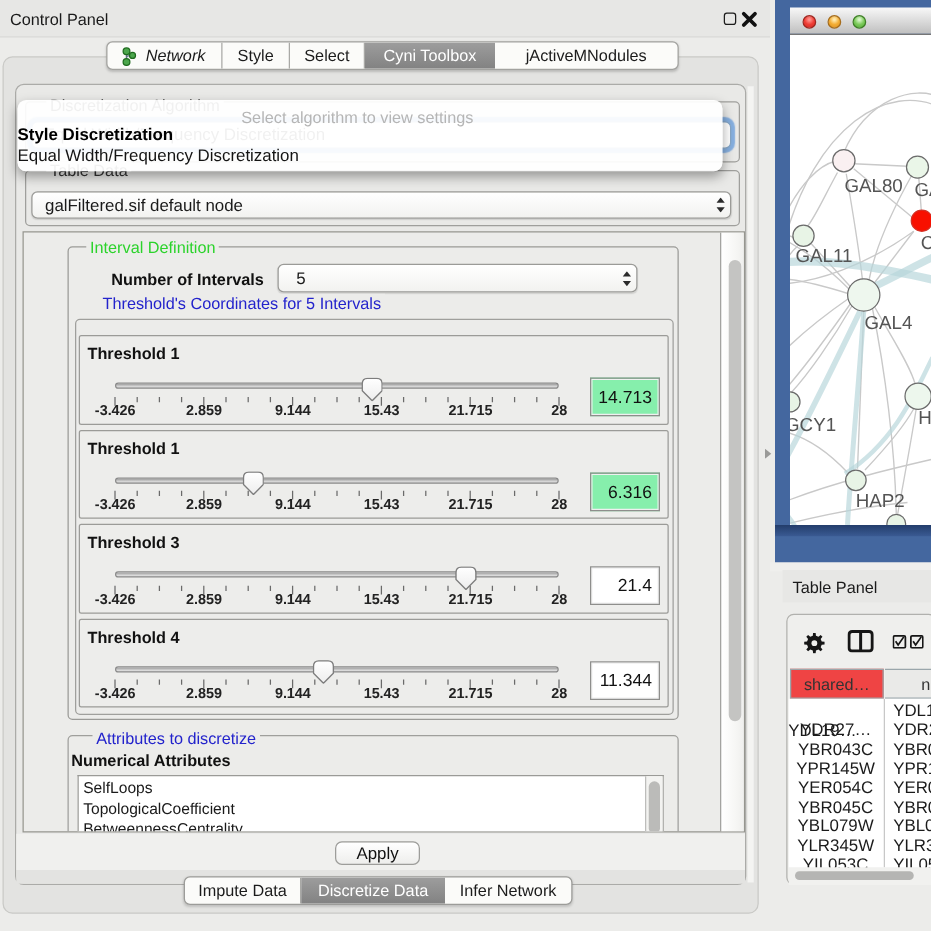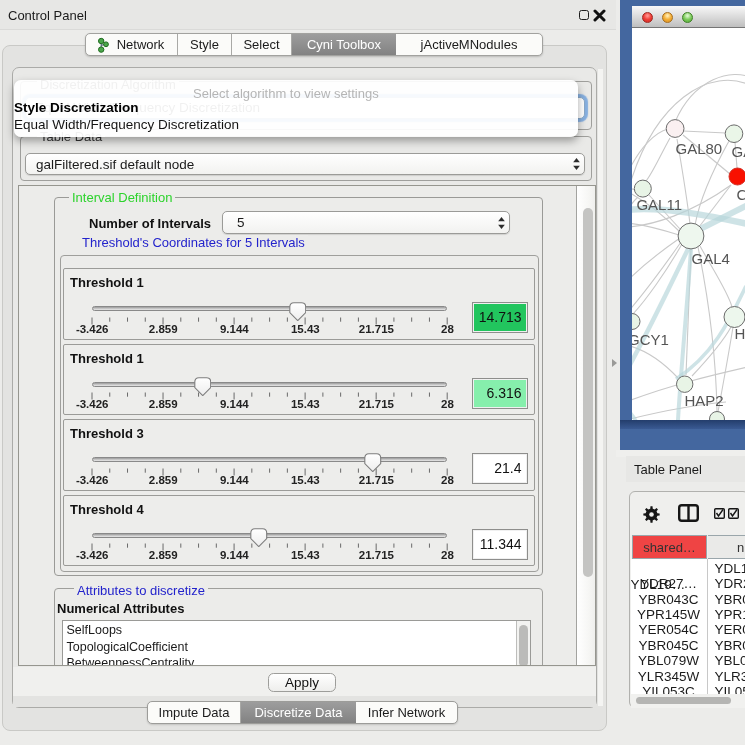--- a/index.html
+++ b/index.html
@@ -17,21 +17,21 @@
     <path d="M2 3 L11 12 M11 3 L2 12" stroke="#111" stroke-width="3" stroke-linecap="round"></path>
   </svg>
 
 <div class="a" style="left:2px;top:45px;width:605px;height:686px;background:#e3e3e1;border:1px solid #c9c9c6;border-radius:8px;"></div>
 
 <div class="a" style="left:12px;top:67px;width:585px;height:641px;background:#e9e9e7;border:1px solid #ababa8;border-radius:7px;"></div>
 
 <div class="a" style="left:598px;top:69px;width:5px;height:637px;background:#f4f4f2;"></div>
 
 <div class="a" style="left:85px;top:33px;width:458px;height:23px;background:#fbfbf9;border:1px solid #a2a29f;border-radius:5px;box-shadow:0 1px 2px rgba(0,0,0,0.18);overflow:hidden;display:flex;">
-  <div class="seg" style="width:92px;border-right:1px solid #a9a9a6;">
+  <div class="seg" style="width:92px;border-right:1px solid #a9a9a6;font-style:italic;">
     <svg width="13" height="16" viewBox="0 0 13 16" style="margin-right:7px;margin-left:-2px;">
         <path d="M4.2 5 L4.2 13 M4.2 9 Q4.2 7.5 8.8 7.3" stroke="#5f7184" stroke-width="1.2" fill="none"></path>
         <circle cx="4.2" cy="4" r="2.7" fill="#4ca64c" stroke="#1e6b1e" stroke-width="1"></circle>
         <circle cx="9" cy="7.3" r="2.4" fill="#4ca64c" stroke="#1e6b1e" stroke-width="1"></circle>
         <circle cx="4.2" cy="12.6" r="2.7" fill="#4ca64c" stroke="#1e6b1e" stroke-width="1"></circle>
       </svg>
     Network</div>
   <div class="seg" style="width:54px;border-right:1px solid #a9a9a6;">Style</div>
   <div class="seg" style="width:60px;border-right:1px solid #a9a9a6;">Select</div>
   <div class="seg" style="width:104px;background:linear-gradient(#9d9d9d,#828282);color:#fff;">Cyni Toolbox</div>
@@ -101,21 +101,21 @@
   <div class="a" style="left:398.4px;top:136.8px;width:60px;text-align:center;font-size:11.5px;font-weight:700;color:#222;">28</div>
   <svg class="a" style="left:269.5px;top:115.5px;" width="17.5" height="19" viewBox="0 0 17.5 19">
       <path d="M 0.8 5 Q 0.8 0.7 5 0.7 L 12.5 0.7 Q 16.7 0.7 16.7 5 L 16.7 10.6 L 8.75 18.6 L 0.8 10.6 Z" fill="url(#g1)" stroke="#7d7d7d" stroke-width="1.1"></path>
       <defs>
         <linearGradient id="g1" x1="0" y1="0" x2="0" y2="1">
           <stop offset="0" stop-color="#ffffff"></stop>
           <stop offset="1" stop-color="#ededed"></stop>
         </linearGradient>
       </defs>
     </svg>
-  <div class="a" style="left:453px;top:116px;width:55.5px;height:31px;background:#22c55e;border:1px solid #8e8e8c;box-shadow:inset 0 0 0 1px #f0f0f0;font-size:14px;color:#111;text-align:right;line-height:29px;padding-right:5px;">14.713</div>
+  <div class="a" style="left:453px;top:116px;width:55.5px;height:31px;background:#86efac;border:1px solid #8e8e8c;box-shadow:inset 0 0 0 1px #f0f0f0;font-size:14px;color:#111;text-align:right;line-height:29px;padding-right:5px;">14.713</div>
   <div class="a" style="left:44px;top:157.5px;width:472px;height:71.5px;background:#ededeb;border:1px solid #9b9b98;border-radius:2px;"></div>
   <div class="a" style="left:51px;top:164.5px;font-size:13px;font-weight:700;color:#111;">Threshold 1</div>
   <div class="a" style="left:73.2px;top:195.5px;width:355.2px;height:5px;border-radius:2.5px;border:1px solid #898989;background:linear-gradient(#9a9a9a,#cdcdcd 60%,#e8e8e8);"></div>
   <svg class="a" style="left:72.2px;top:206.3px;" width="357" height="9">
       <line x1="1.00" y1="0.5" x2="1.00" y2="7.5" stroke="#6a6a6a" stroke-width="1"></line>
       <line x1="18.76" y1="0.5" x2="18.76" y2="4.7" stroke="#6a6a6a" stroke-width="1"></line>
       <line x1="36.52" y1="0.5" x2="36.52" y2="4.7" stroke="#6a6a6a" stroke-width="1"></line>
       <line x1="54.28" y1="0.5" x2="54.28" y2="4.7" stroke="#6a6a6a" stroke-width="1"></line>
       <line x1="72.04" y1="0.5" x2="72.04" y2="7.5" stroke="#6a6a6a" stroke-width="1"></line>
       <line x1="89.80" y1="0.5" x2="89.80" y2="4.7" stroke="#6a6a6a" stroke-width="1"></line>

